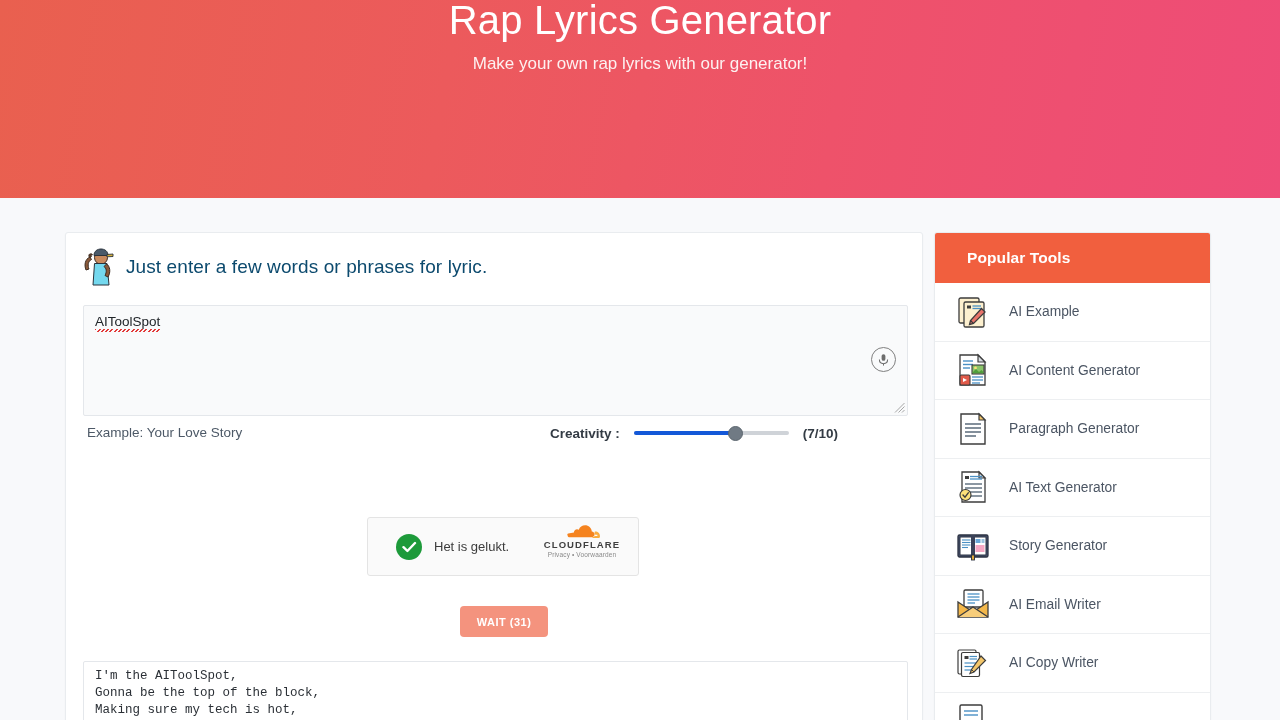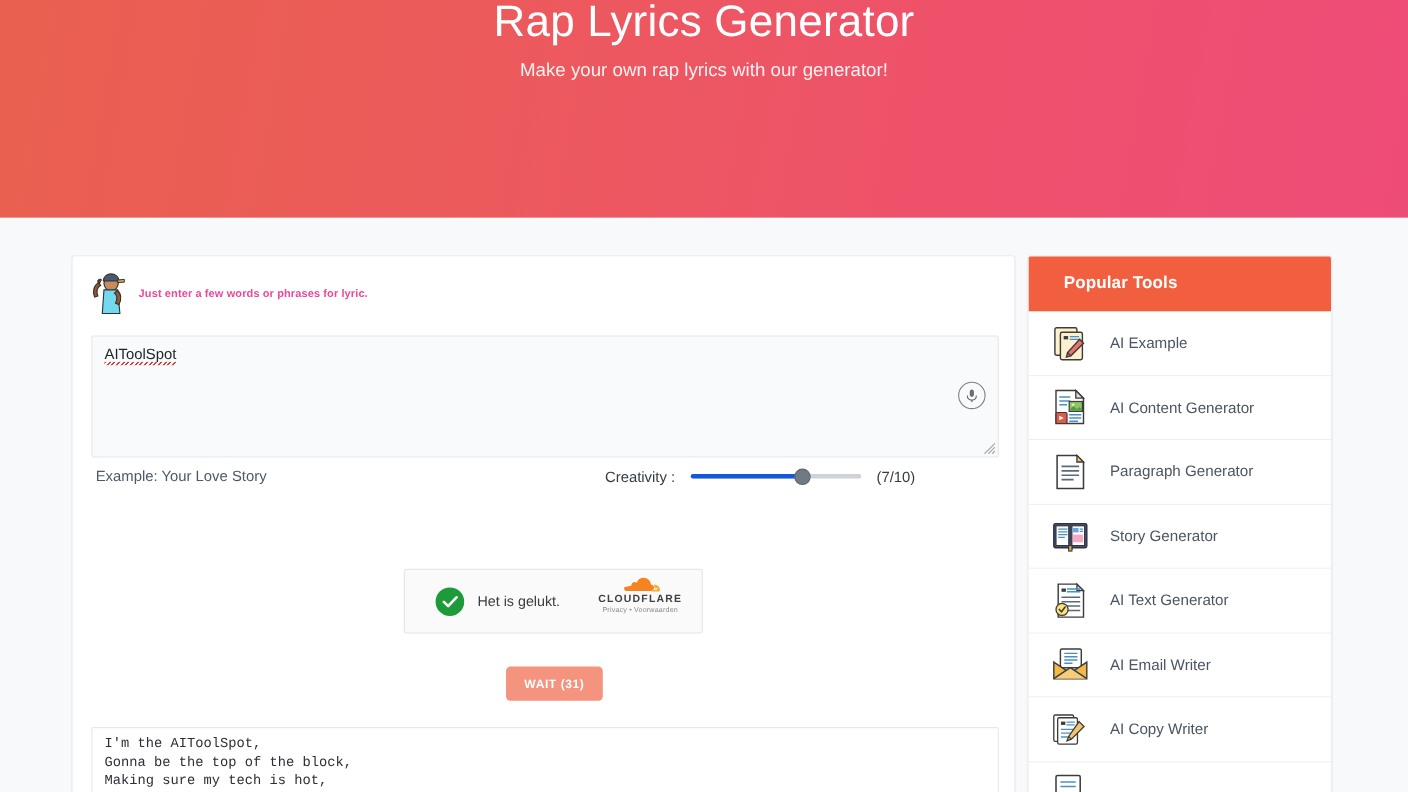--- a/index.html
+++ b/index.html
@@ -67,23 +67,23 @@
   .prompt-row {
     position: absolute;
     left: 16px;
     top: 14px;
     display: flex;
     align-items: center;
     gap: 10px;
   }
   #rapper-icon { width: 34px; height: 40px; display: block; }
   #prompt-label {
-    font-size: 10px;
-    font-weight: bold;
-    color: #ec4899;
+    font-size: 19px;
+    font-weight: normal;
+    color: #0c4a6e;
     letter-spacing: 0.1px;
   }
 
   
   #textarea-box {
     position: absolute;
     left: 17px;
     top: 72px;
     width: 825px;
     height: 111px;
@@ -135,20 +135,21 @@
   }
 
   
   #creativity-row {
     position: absolute;
     left: 484px;
     top: 190px;
     display: flex;
     align-items: center;
     gap: 14px;
+    font-weight: bold;
   }
   #creativity-label { font-size: 13.5px; color: #333b44; }
   #slider-track {
     position: relative;
     width: 155px;
     height: 20px;
     display: flex;
     align-items: center;
   }
   #slider-rail {
@@ -453,20 +454,41 @@
           <line x1="10" y1="17" x2="26" y2="17"></line>
           <line x1="10" y1="21" x2="26" y2="21"></line>
           <line x1="10" y1="25" x2="21" y2="25"></line>
         </g>
       </svg>
       <span class="tool-label">Paragraph Generator</span>
     </div>
 
     <div class="tool-item">
       <svg class="tool-icon" viewBox="0 0 36 36">
+        <path d="M7 3 H24 L30 9 V33 H7 Z" fill="#ffffff" stroke="#3c3c3c" stroke-width="1.3"></path>
+        <path d="M24 3 L30 9 H24 Z" fill="#d8dde2" stroke="#3c3c3c" stroke-width="1.2"></path>
+        <rect x="10" y="7" width="4" height="3" fill="#3c3c3c"></rect>
+        <g stroke="#4a90c4" stroke-width="1.3">
+            <line x1="15" y1="7.5" x2="27" y2="7.5"></line>
+            <line x1="15" y1="10" x2="27" y2="10"></line>
+          </g>
+        <g stroke="#5a6a7a" stroke-width="1.4">
+          <line x1="10" y1="15" x2="27" y2="15"></line>
+            <line x1="10" y1="19" x2="27" y2="19"></line>
+          <line x1="14" y1="23" x2="27" y2="23"></line>
+            <line x1="14" y1="27" x2="27" y2="27"></line>
+        </g>
+        <circle cx="10.5" cy="26" r="5.5" fill="#fde27a" stroke="#3c3c3c" stroke-width="1.2"></circle>
+        <polyline points="8,26 10,28.2 13.3,23.8" fill="none" stroke="#3c3c3c" stroke-width="1.4" stroke-linecap="round"></polyline>
+      </svg>
+      <span class="tool-label">AI Text Generator</span>
+    </div>
+
+    <div class="tool-item">
+      <svg class="tool-icon" viewBox="0 0 36 36">
         <rect x="3" y="7" width="30" height="22" rx="1.6" fill="#4a5470" stroke="#2b3242" stroke-width="1.3"></rect>
         <rect x="5" y="9" width="12.5" height="18" fill="#ffffff" stroke="#2b3242" stroke-width="1"></rect>
         <rect x="18.5" y="9" width="12.5" height="18" fill="#ffffff" stroke="#2b3242" stroke-width="1"></rect>
         <g stroke="#4a90c4" stroke-width="1.1">
           <line x1="7" y1="12" x2="15.5" y2="12"></line>
             <line x1="7" y1="14.5" x2="15.5" y2="14.5"></line>
           <line x1="7" y1="17" x2="15.5" y2="17"></line>
             <line x1="7" y1="19.5" x2="13" y2="19.5"></line>
         </g>
         <rect x="20.5" y="11" width="5" height="4" fill="#6aa7d8"></rect>
@@ -476,41 +498,20 @@
           </g>
         <rect x="20.5" y="17" width="9" height="7" fill="#f6a8c4"></rect>
         <rect x="16" y="7" width="4" height="24" fill="#3b4258"></rect>
         <rect x="16.5" y="27" width="3" height="5" fill="#e0a93c" stroke="#2b3242" stroke-width="0.9"></rect>
       </svg>
       <span class="tool-label">Story Generator</span>
     </div>
 
     <div class="tool-item">
       <svg class="tool-icon" viewBox="0 0 36 36">
-        <path d="M7 3 H24 L30 9 V33 H7 Z" fill="#ffffff" stroke="#3c3c3c" stroke-width="1.3"></path>
-        <path d="M24 3 L30 9 H24 Z" fill="#d8dde2" stroke="#3c3c3c" stroke-width="1.2"></path>
-        <rect x="10" y="7" width="4" height="3" fill="#3c3c3c"></rect>
-        <g stroke="#4a90c4" stroke-width="1.3">
-            <line x1="15" y1="7.5" x2="27" y2="7.5"></line>
-            <line x1="15" y1="10" x2="27" y2="10"></line>
-          </g>
-        <g stroke="#5a6a7a" stroke-width="1.4">
-          <line x1="10" y1="15" x2="27" y2="15"></line>
-            <line x1="10" y1="19" x2="27" y2="19"></line>
-          <line x1="14" y1="23" x2="27" y2="23"></line>
-            <line x1="14" y1="27" x2="27" y2="27"></line>
-        </g>
-        <circle cx="10.5" cy="26" r="5.5" fill="#fde27a" stroke="#3c3c3c" stroke-width="1.2"></circle>
-        <polyline points="8,26 10,28.2 13.3,23.8" fill="none" stroke="#3c3c3c" stroke-width="1.4" stroke-linecap="round"></polyline>
-      </svg>
-      <span class="tool-label">AI Text Generator</span>
-    </div>
-
-    <div class="tool-item">
-      <svg class="tool-icon" viewBox="0 0 36 36">
         <rect x="9" y="4" width="19" height="17" rx="1.3" fill="#ffffff" stroke="#3c3c3c" stroke-width="1.3"></rect>
         <g stroke="#4a90c4" stroke-width="1.3">
           <line x1="12.5" y1="8" x2="24.5" y2="8"></line>
             <line x1="12.5" y1="11" x2="24.5" y2="11"></line>
           <line x1="12.5" y1="14" x2="24.5" y2="14"></line>
             <line x1="12.5" y1="17" x2="20" y2="17"></line>
         </g>
         <path d="M3 16 L18 26 L33 16 V31 H3 Z" fill="#f3b74a" stroke="#3c3c3c" stroke-width="1.3"></path>
         <path d="M3 31 L18 21 L33 31" fill="#f7cd7a" stroke="#3c3c3c" stroke-width="1.3"></path>
       </svg>

